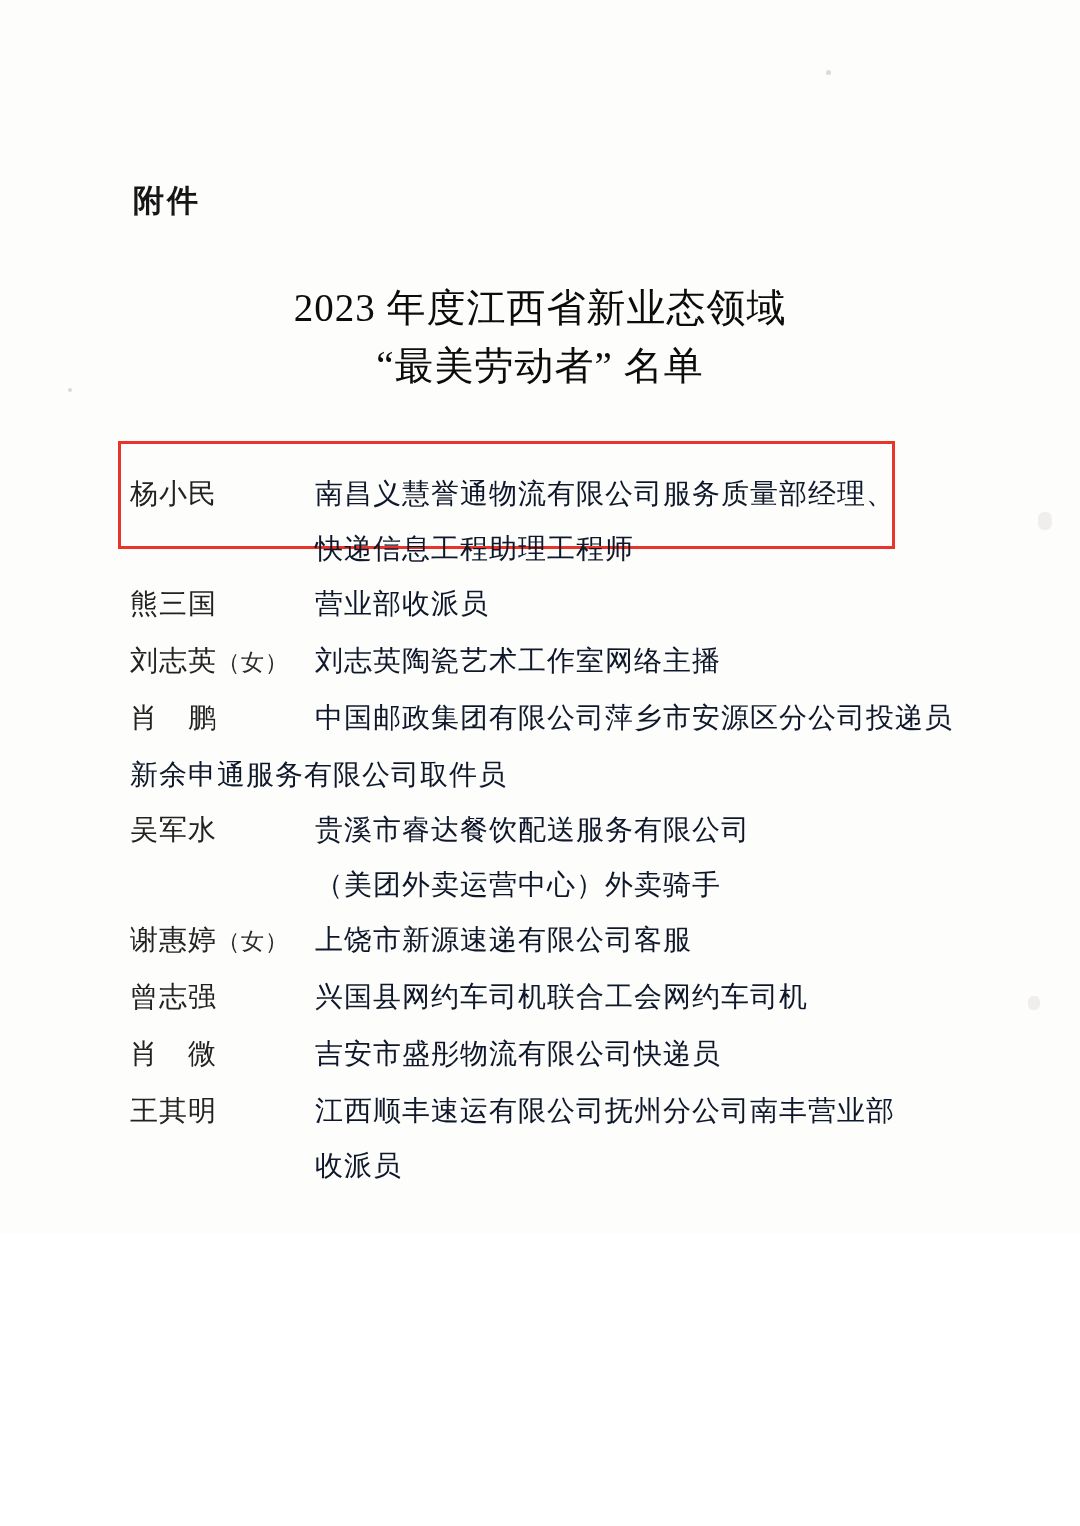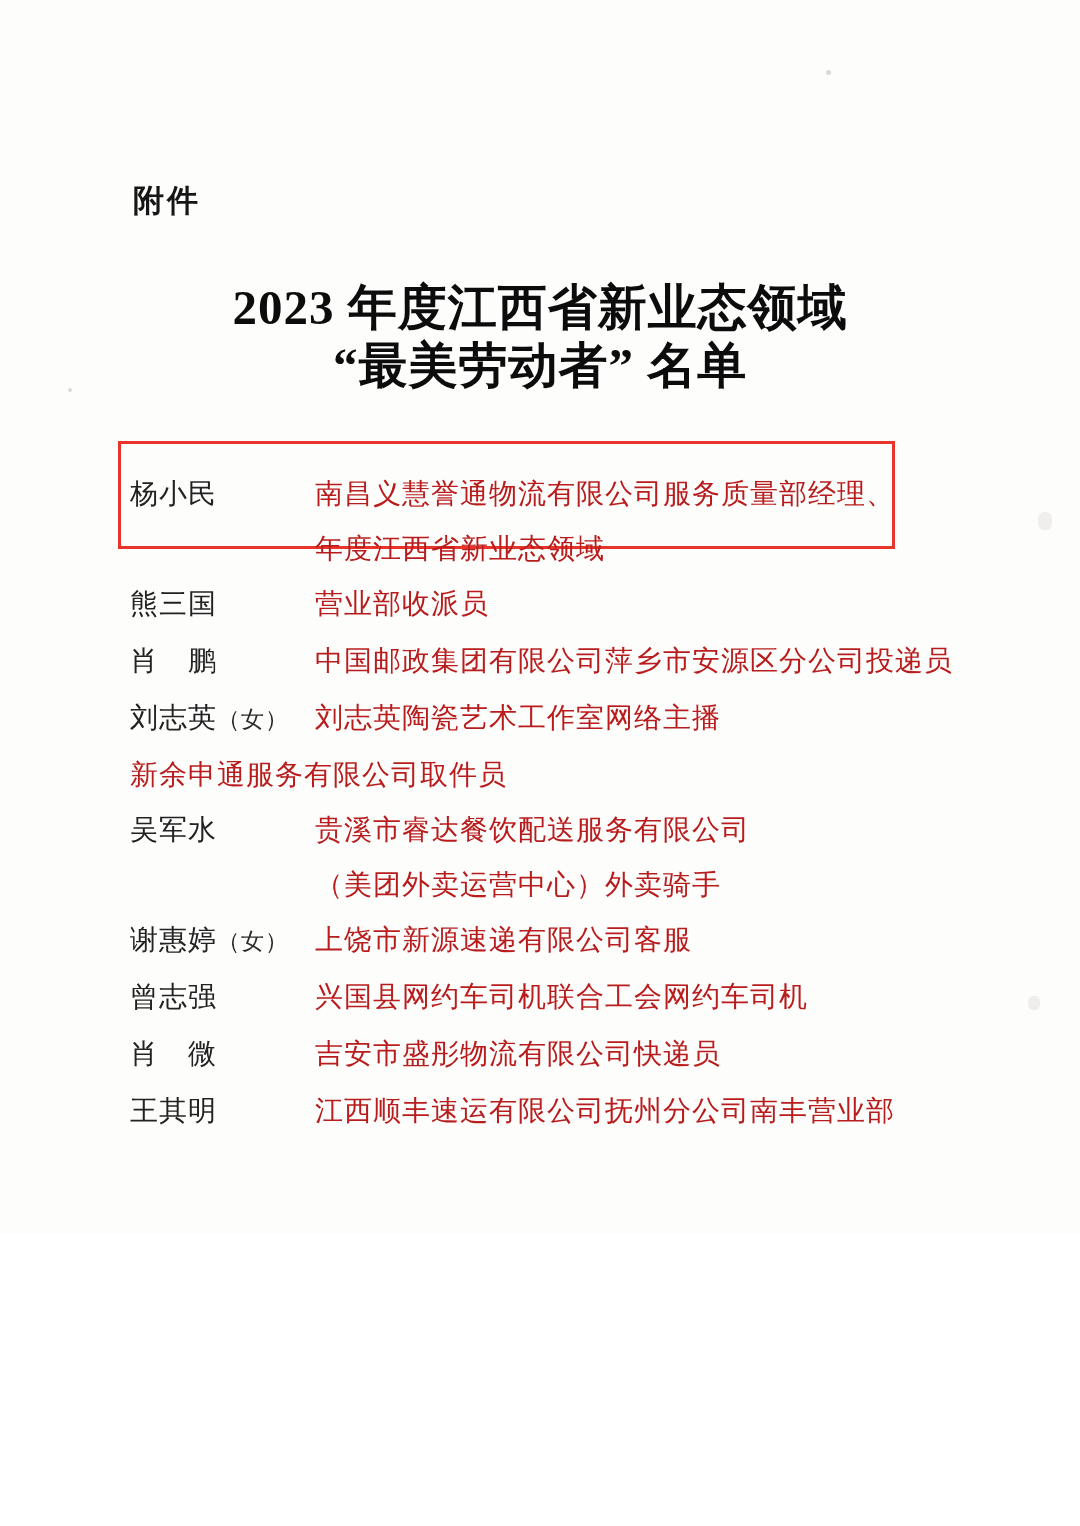--- a/index.html
+++ b/index.html
@@ -21,22 +21,22 @@
     font-size: 31px;
     letter-spacing: 3px;
     color: #161616;
   }
   .doc-title {
     position: absolute;
     left: 0;
     right: 0;
     top: 279px;
     text-align: center;
-    font-weight: 700;
-    font-size: 49px;
+    font-weight: 400;
+    font-size: 39px;
     line-height: 58px;
     letter-spacing: 1px;
     color: #0c0c0c;
   }
   .award-list {
     position: absolute;
     left: 130px;
     top: 466px;
     width: 828px;
     font-size: 28px;
@@ -52,21 +52,21 @@
   }
   .gender {
     font-size: 23px;
     letter-spacing: 1px;
     color: #2b2b2b;
   }
   .desc-col { flex: 1; }
   .desc-col .line {
     line-height: 55px;
     white-space: nowrap;
-    color: #b91c1c;
+    color: #0f172a;
   }
   .highlight-box {
     position: absolute;
     left: 118px;
     top: 441px;
     width: 777px;
     height: 108px;
     border: 3px solid #e8342b;
     box-sizing: border-box;
     pointer-events: none;
@@ -104,42 +104,42 @@
   </div>
 
   <div class="highlight-box" style="border-color: rgb(232, 52, 43);"></div>
 
   <div class="award-list">
 
     <div class="row">
       <div class="name-col"><span>杨小民</span><span class="gender"></span></div>
       <div class="desc-col">
         <div class="line">南昌义慧誉通物流有限公司服务质量部经理、</div>
-        <div class="line">年度江西省新业态领域</div>
+        <div class="line">快递信息工程助理工程师</div>
       </div>
     </div>
 
     <div class="row">
       <div class="name-col"><span>熊三国</span><span class="gender"></span></div>
       <div class="desc-col">
         <div class="line">营业部收派员</div>
       </div>
     </div>
 
     <div class="row">
-      <div class="name-col"><span>肖　鹏</span><span class="gender"></span></div>
+      <div class="name-col"><span>刘志英</span><span class="gender">（女）</span></div>
       <div class="desc-col">
-        <div class="line">中国邮政集团有限公司萍乡市安源区分公司投递员</div>
+        <div class="line">刘志英陶瓷艺术工作室网络主播</div>
       </div>
     </div>
 
     <div class="row">
-      <div class="name-col"><span>刘志英</span><span class="gender">（女）</span></div>
+      <div class="name-col"><span>肖　鹏</span><span class="gender"></span></div>
       <div class="desc-col">
-        <div class="line">刘志英陶瓷艺术工作室网络主播</div>
+        <div class="line">中国邮政集团有限公司萍乡市安源区分公司投递员</div>
       </div>
     </div>
 
     <div class="row">
       <div class="desc-col">
         <div class="line">新余申通服务有限公司取件员</div>
       </div>
     </div>
 
     <div class="row">
@@ -168,20 +168,21 @@
       <div class="name-col"><span>肖　微</span><span class="gender"></span></div>
       <div class="desc-col">
         <div class="line">吉安市盛彤物流有限公司快递员</div>
       </div>
     </div>
 
     <div class="row">
       <div class="name-col"><span>王其明</span><span class="gender"></span></div>
       <div class="desc-col">
         <div class="line">江西顺丰速运有限公司抚州分公司南丰营业部</div>
+        <div class="line">收派员</div>
       </div>
     </div>
 
   </div>
 
   <div class="page-number">- 3 -</div>
 
   <div class="speck" style="left:826px; top:70px; width:5px; height:5px;"></div>
   <div class="speck" style="left:68px; top:388px; width:4px; height:4px;"></div>
   <div class="speck" style="left:70px; top:1243px; width:4px; height:4px;"></div>

